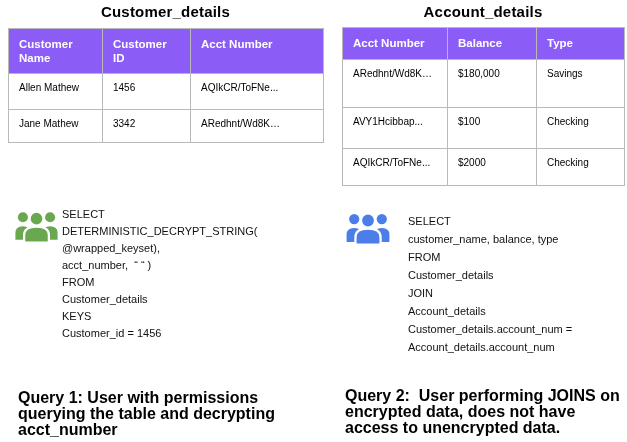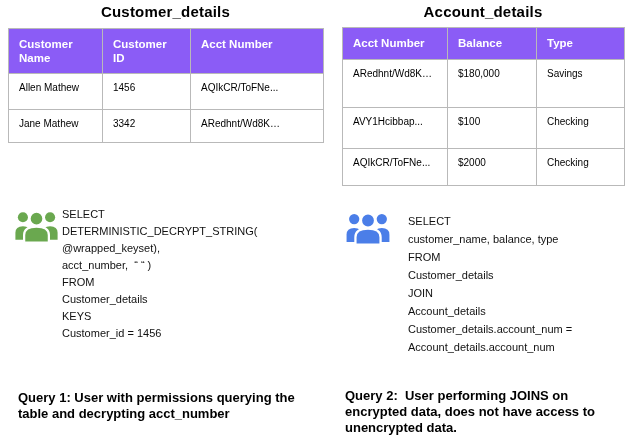--- a/index.html
+++ b/index.html
@@ -29,21 +29,21 @@
   .tbl-right tbody tr:nth-child(1){height:48px;}
   .tbl-right tbody tr:nth-child(2){height:41px;}
   .tbl-right tbody tr:nth-child(3){height:37px;}
   .people{position:absolute;}
   .code{
     position:absolute;font-size:11px;line-height:17px;color:#111;
   }
   .code-line{white-space:pre;}
   .code .b{font-weight:normal;}
   .caption{
-    position:absolute;font-size:13px;font-weight:bold;line-height:16px;
+    position:absolute;font-size:16px;font-weight:bold;line-height:16px;
     white-space:pre-wrap;color:#000;
   }
 </style>
 </head>
 <body>
 
 <div class="stage">
 
   <div class="title" style="left:8px;top:3px;width:315px">Customer_details</div>
 

